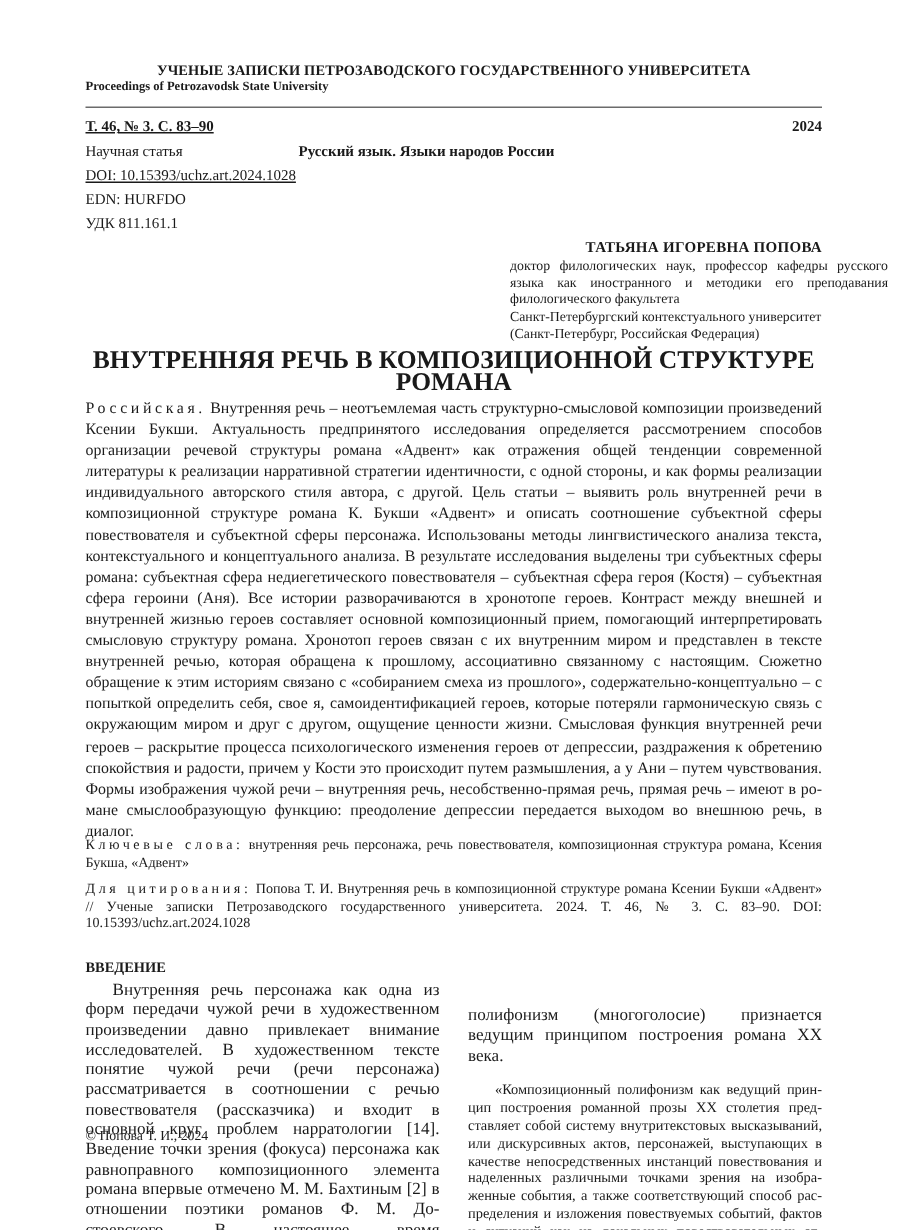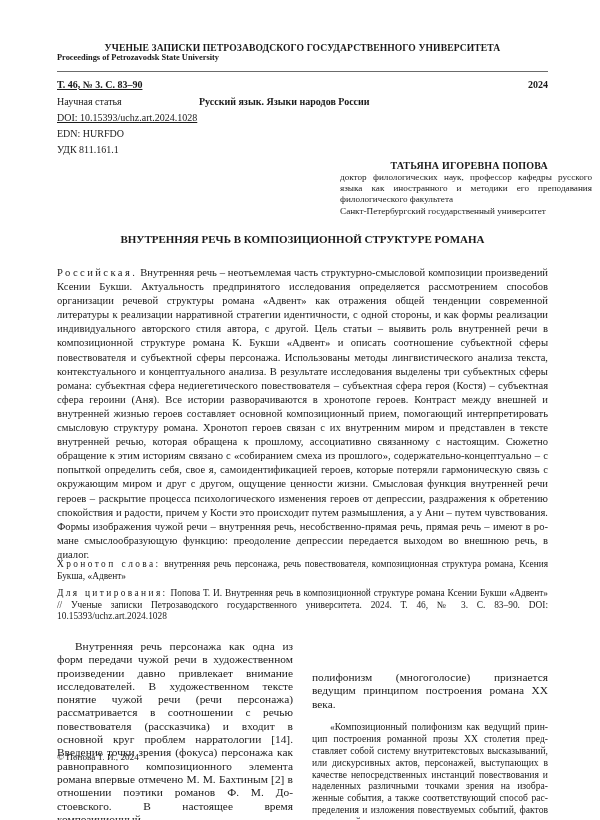--- a/index.html
+++ b/index.html
@@ -17,21 +17,21 @@
   .year { position:absolute; top:78px; right:0; font-size:10px; font-weight:bold; line-height:13px; }
   .kind { top:95px; }
   .rubric { position:absolute; top:95px; left:142px; font-weight:bold; font-size:10px; line-height:13px; }
   .doi { top:111px;text-decoration:underline; }
   .edn { top:127px; }
   .udk { top:143px; }
   .author { position:absolute; top:160px; right:0; font-weight:bold; font-size:10px; letter-spacing:0.2px; }
   .affil { position:absolute; top:172px; left:239px; width:252px; font-size:9.2px; line-height:11.2px;margin-left:44px; }
   .affil i { font-style:italic; }
   .art-title { position:absolute; top:232px; left:0; width:491px; text-align:center; font-weight:bold;
-               font-size:11px; line-height:15px; }
+               font-size:17px; line-height:15px; }
   .abstract { position:absolute; top:266px; left:0; width:491px; font-size:10.6px; line-height:14.1px;
               text-align:justify; hyphens:manual; }
   .spaced { letter-spacing:2.4px; }
   .kw { position:absolute; top:559px; left:0; width:491px; font-size:9.4px; line-height:11.6px; text-align:justify; }
   .cite { position:absolute; top:588px; left:0; width:491px; font-size:9.4px; line-height:11.6px; text-align:justify; }
   .col { position:absolute; top:640px; width:236px; font-size:11.4px; line-height:13.3px; text-align:justify; }
   .col-left { left:0; }
   .col-right { left:255px; }
   .sect { font-weight:bold; font-size:9.6px; margin-bottom:3px; line-height:11px; }
   .para { text-indent:18px; margin:0; }
@@ -50,43 +50,45 @@
   <div class="year">2024</div>
   <div class="meta kind">Научная статья</div>
   <div class="rubric">Русский язык. Языки народов России</div>
   <div class="meta doi">DOI: 10.15393/uchz.art.2024.1028</div>
   <div class="meta edn">EDN: HURFDO</div>
   <div class="meta udk">УДК 811.161.1</div>
 
   <div class="author">ТАТЬЯНА ИГОРЕВНА ПОПОВА</div>
   <div class="affil">
     <div style="text-align:justify;">доктор филологических наук, профессор кафедры русского языка как иностранного и методики его преподавания филологического факультета</div>
-    <div>Санкт-Петербургский государственный университет</div>
+    <div>Санкт-Петербургский контекстуального университет</div>
+    <div>(Санкт-Петербург, Российская Федерация)</div>
   </div>
 
   <div class="art-title">
     <div>ВНУТРЕННЯЯ РЕЧЬ В КОМПОЗИЦИОННОЙ СТРУКТУРЕ РОМАНА</div>
   </div>
 
   <div class="abstract">
     <span class="spaced">Российская.</span>
     <span>Внутренняя речь – неотъемлемая часть структурно-смысловой композиции про­изведений Ксении Букши. Актуальность предпринятого исследования определяется рассмотрением способов организации речевой структуры романа «Адвент» как отражения общей тенденции совре­менной литературы к реализации нарративной стратегии идентичности, с одной стороны, и как фор­мы реализации индивидуального авторского стиля автора, с другой. Цель статьи – выявить роль внутренней речи в композиционной структуре романа К. Букши «Адвент» и описать соотношение субъектной сферы повествователя и субъектной сферы персонажа. Использованы методы лингви­стического анализа текста, контекстуального и концептуального анализа. В результате исследования выделены три субъектных сферы романа: субъектная сфера недиегетического повествователя – субъектная сфера героя (Костя) – субъектная сфера героини (Аня). Все истории разворачиваются в хронотопе героев. Контраст между внешней и внутренней жизнью героев составляет основной композиционный прием, помогающий интерпретировать смысловую структуру романа. Хронотоп ге­роев связан с их внутренним миром и представлен в тексте внутренней речью, которая обращена к прошлому, ассоциативно связанному с настоящим. Сюжетно обращение к этим историям связано с «собиранием смеха из прошлого», содержательно-концептуально – с попыткой определить себя, свое я, самоидентификацией героев, которые потеряли гармоническую связь с окружающим миром и друг с другом, ощущение ценности жизни. Смысловая функция внутренней речи героев – раскрытие про­цесса психологического изменения героев от депрессии, раздражения к обретению спокойствия и ра­дости, причем у Кости это происходит путем размышления, а у Ани – путем чувствования. Формы изображения чужой речи – внутренняя речь, несобственно-прямая речь, прямая речь – имеют в ро­мане смыслообразующую функцию: преодоление депрессии передается выходом во внешнюю речь, в диалог.</span>
   </div>
 
   <div class="kw">
-    <span class="spaced">Хронотоп слова:</span>
+    <span class="spaced">Ключевые слова:</span>
     <span>внутренняя речь персонажа, речь повествователя, композиционная структура романа, Ксения Букша, «Адвент»</span>
   </div>
 
   <div class="cite">
     <span class="spaced">Для цитирования:</span>
     <span>Попова Т. И. Внутренняя речь в композиционной структуре романа Ксении Букши «Адвент» // Ученые записки Петрозаводского государственного университета. 2024. Т. 46, № 3. С. 83–90. DOI: 10.15393/uchz.art.2024.1028</span>
   </div>
 
   <div class="col col-left">
+    <div class="sect">ВВЕДЕНИЕ</div>
     <p class="para">Внутренняя речь персонажа как одна из форм передачи чужой речи в художественном про­изведении давно привлекает внимание иссле­дователей. В художественном тексте понятие чужой речи (речи персонажа) рассматривается в соотношении с речью повествователя (рассказ­чика) и входит в основной круг проблем нарра­тологии [14]. Введение точки зрения (фокуса) персонажа как равноправного композиционного элемента романа впервые отмечено М. М. Бахти­ным [2] в отношении поэтики романов Ф. М. До­стоевского. В настоящее время композиционный</p>
   </div>
 
   <div class="col col-right" style="top:651px;">
     <p class="para" style="text-indent:0;margin-top:20px;">полифонизм (многоголосие) признается ведущим принципом построения романа XX века.</p>
     <div class="quote">«Композиционный полифонизм как ведущий прин­цип построения романной прозы XX столетия пред­ставляет собой систему внутритекстовых высказываний, или дискурсивных актов, персонажей, выступающих в качестве непосредственных инстанций повествования и наделенных различными точками зрения на изобра­женные события, а также соответствующий способ рас­пределения и изложения повествуемых событий, фактов и ситуаций как на локальных повествовательных от­резках, так и применительно ко всему произведению в целом» [12: 27–28].</div>
   </div>
 
   <div class="copyright">© Попова Т. И., 2024</div>
 </div>

